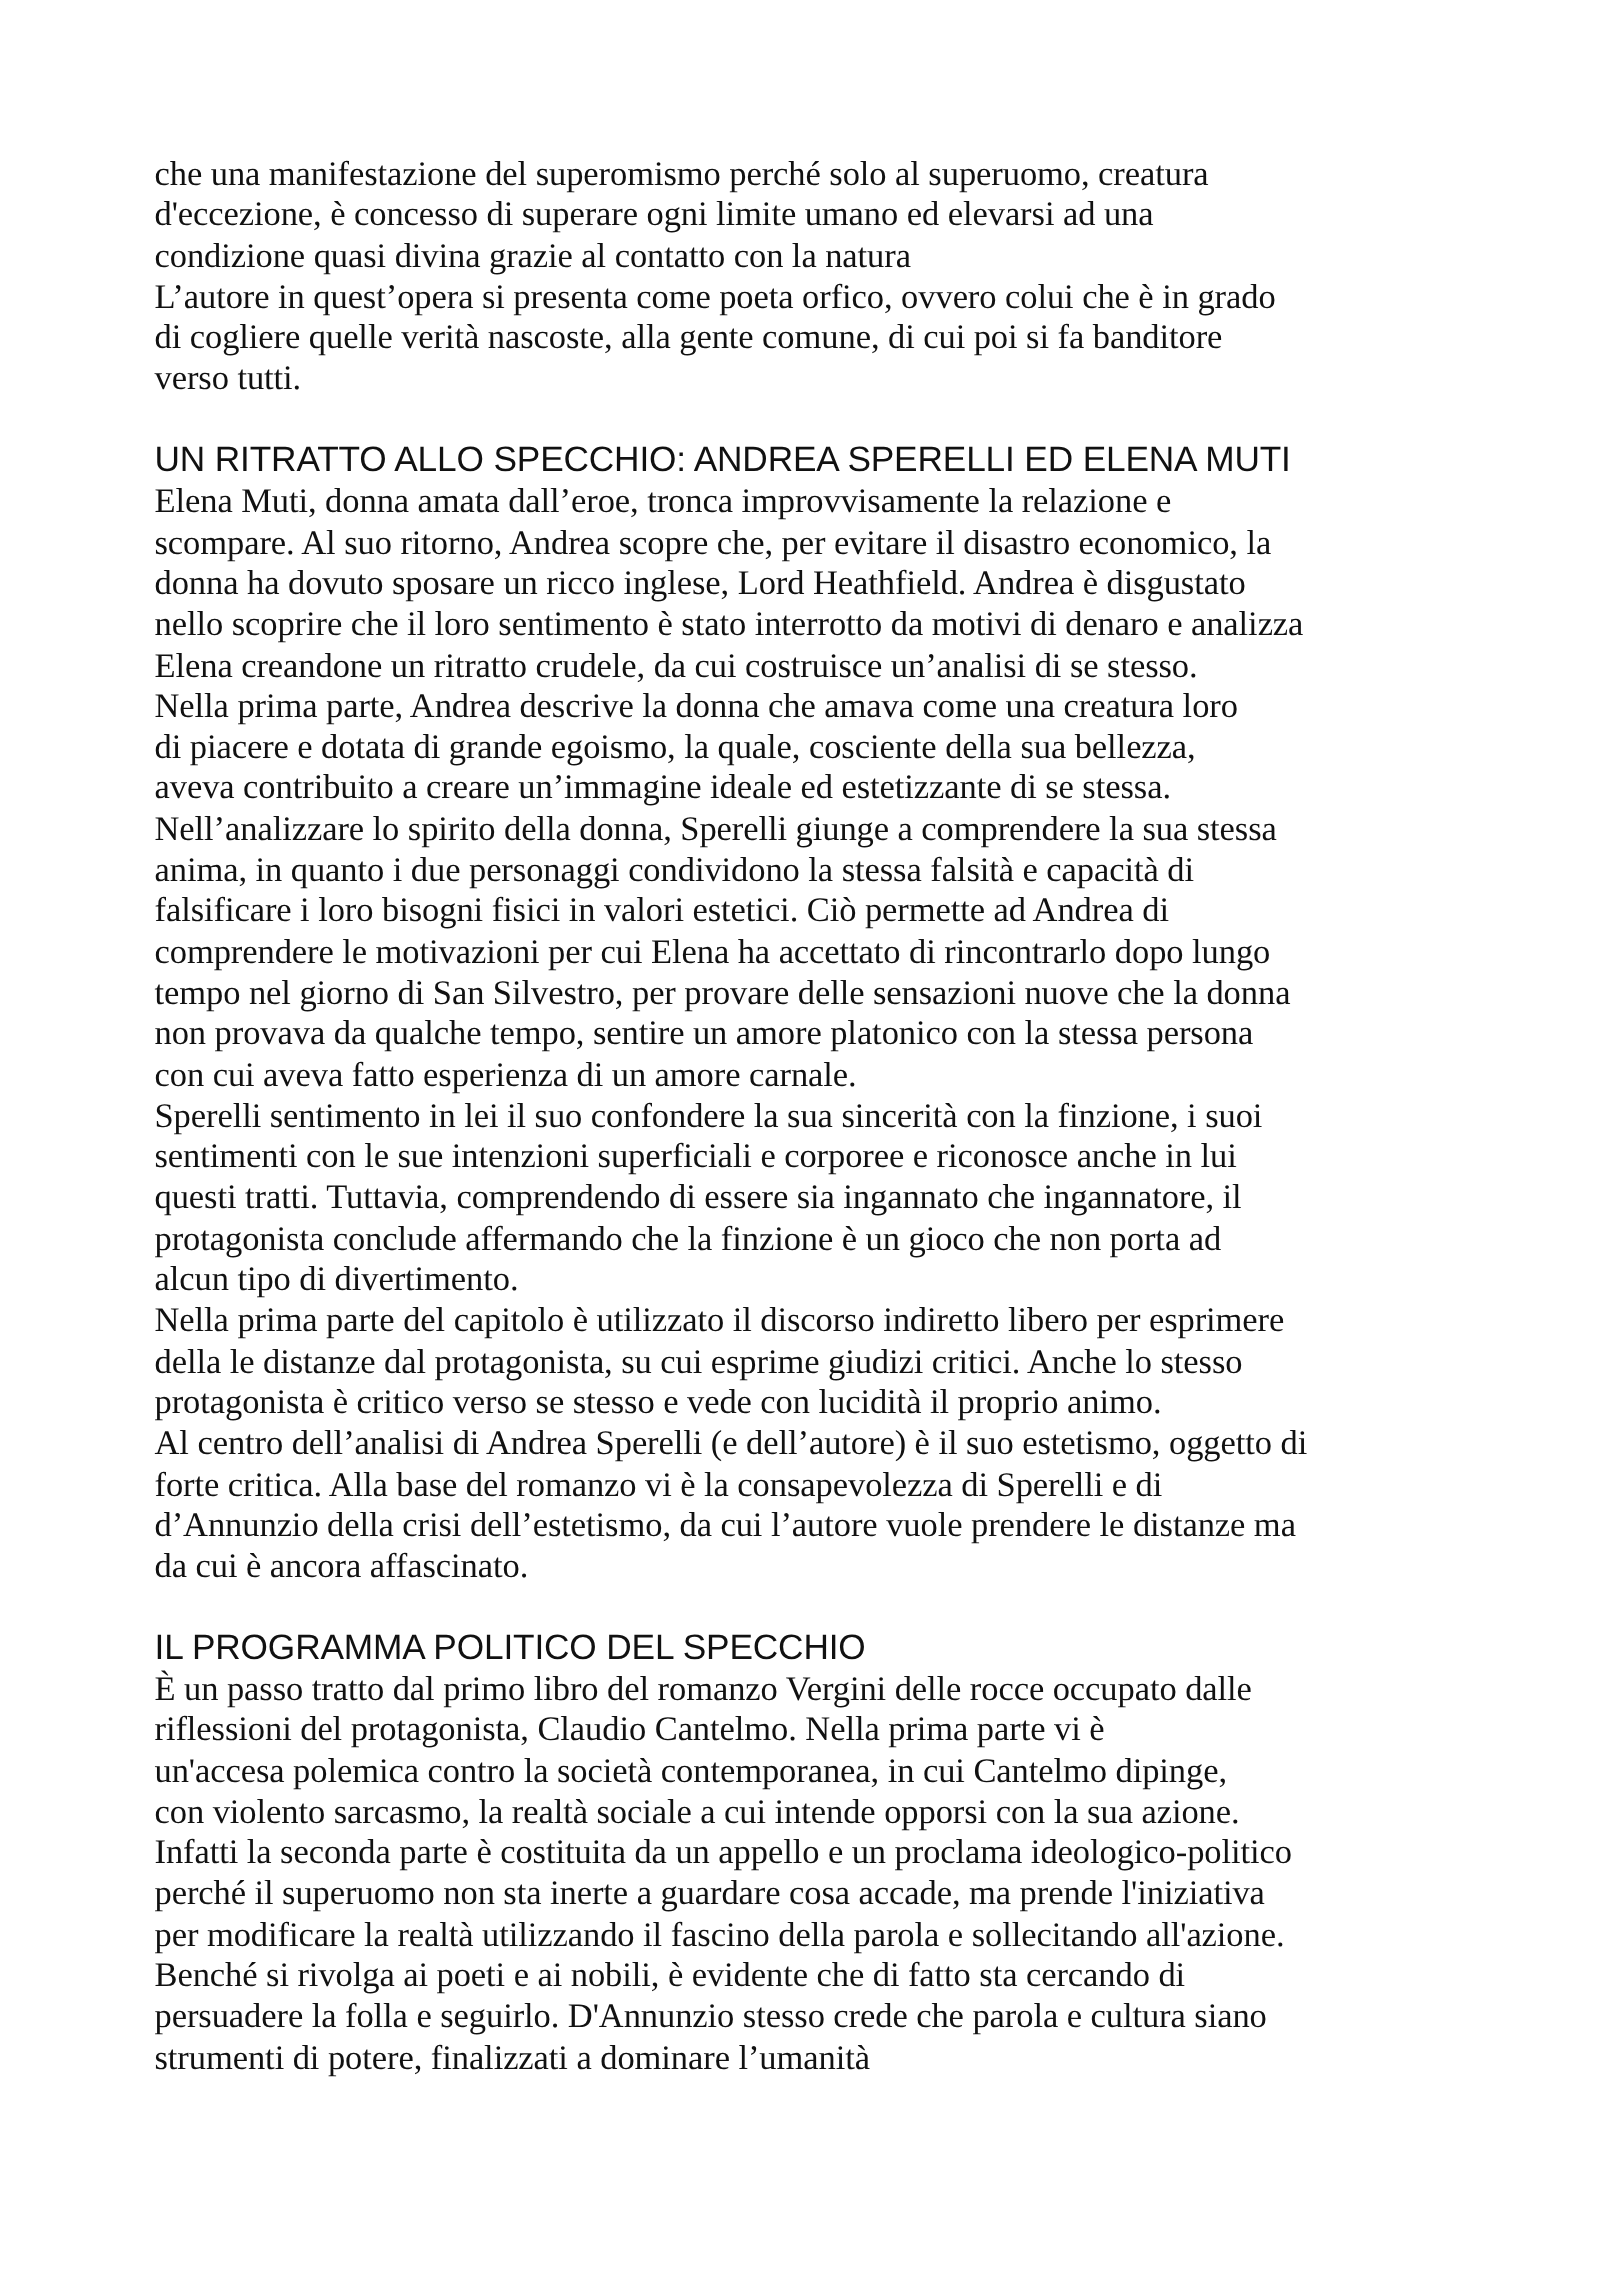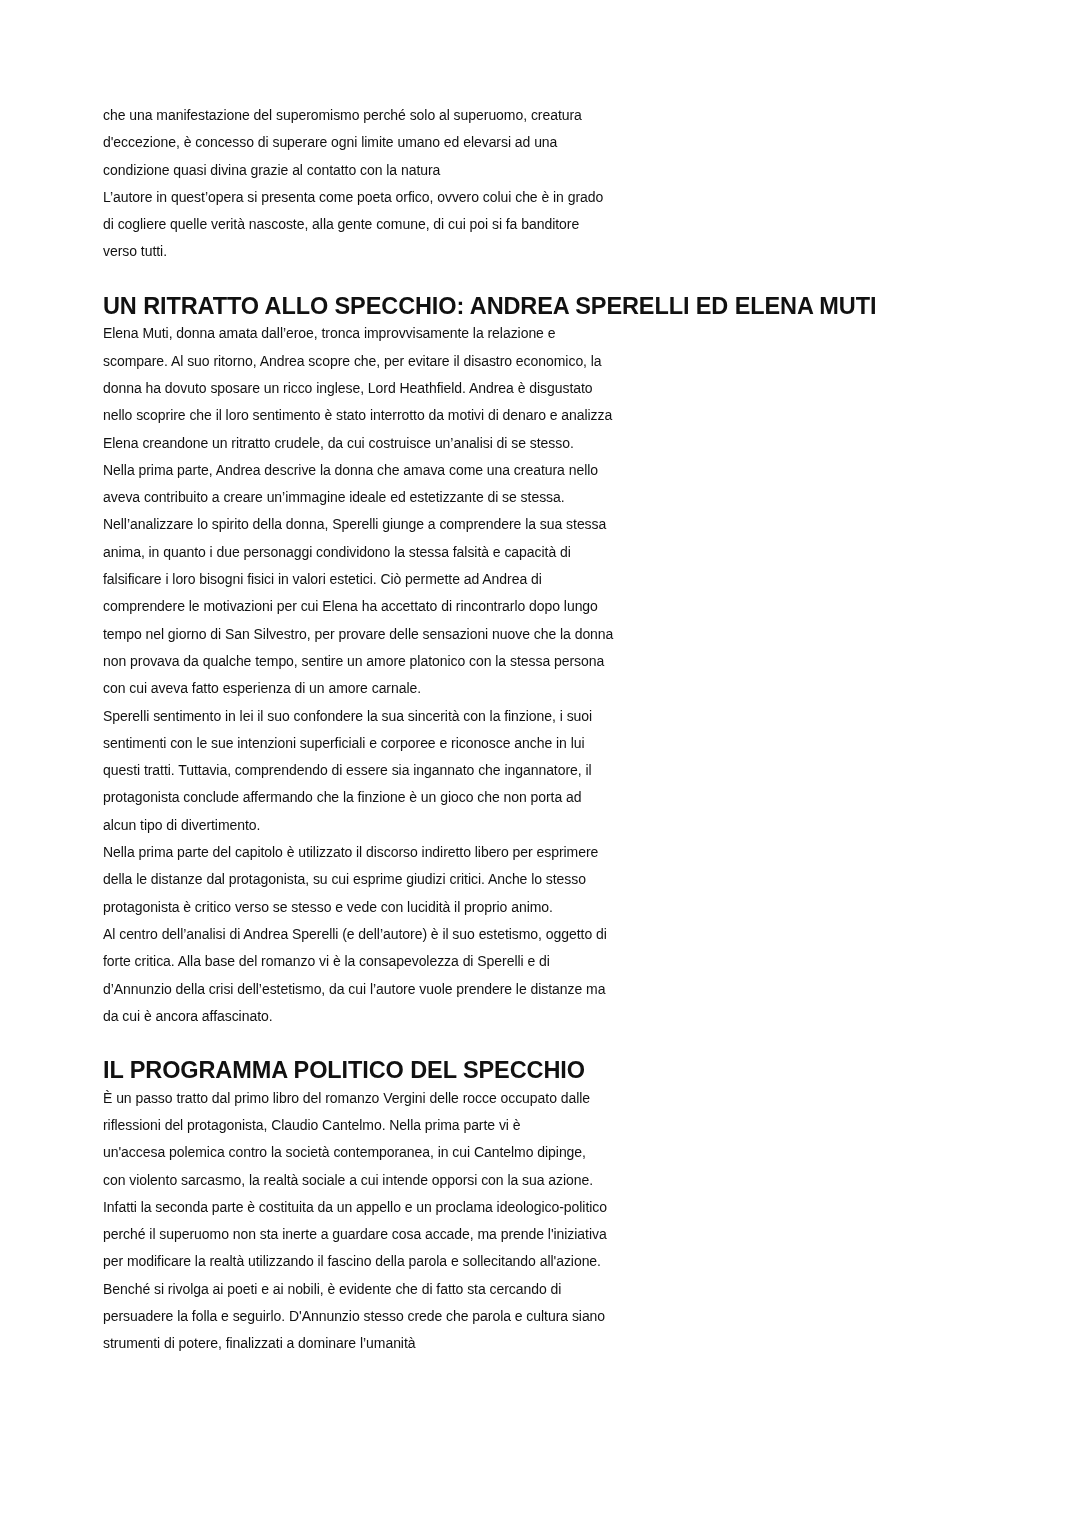--- a/index.html
+++ b/index.html
@@ -16,30 +16,31 @@
       color: #111111;
     }
     .page {
       position: absolute;
       left: 103px;
       top: 102px;
       width: 900px;
     }
     .line {
       display: block;
-      font-size: 14px;
+      font-size: 23px;
       line-height: 27.3px;
       height: 27.3px;
       white-space: nowrap;
       letter-spacing: -0.05px;
+      font-family: Liberation Serif, serif;
     }
     .heading {
       display: block;
       font-size: 23.5px;
-      font-weight: bold;
+      font-weight: normal;
       line-height: 27.3px;
       height: 27.3px;
       white-space: nowrap;
       letter-spacing: -0.1px;
     }
     .spacer {
       display: block;
       height: 27.3px;
     }
     .section { display: block; }
@@ -60,21 +61,22 @@
 
   <span class="spacer"></span>
 
   <div class="section">
     <span class="heading">UN RITRATTO ALLO SPECCHIO: ANDREA SPERELLI ED ELENA MUTI</span>
     <span class="line">Elena Muti, donna amata dall’eroe, tronca improvvisamente la relazione e</span>
     <span class="line">scompare. Al suo ritorno, Andrea scopre che, per evitare il disastro economico, la</span>
     <span class="line">donna ha dovuto sposare un ricco inglese, Lord Heathfield. Andrea è disgustato</span>
     <span class="line">nello scoprire che il loro sentimento è stato interrotto da motivi di denaro e analizza</span>
     <span class="line">Elena creandone un ritratto crudele, da cui costruisce un’analisi di se stesso.</span>
-    <span class="line">Nella prima parte, Andrea descrive la donna che amava come una creatura nello</span>
+    <span class="line">Nella prima parte, Andrea descrive la donna che amava come una creatura loro</span>
+    <span class="line">di piacere e dotata di grande egoismo, la quale, cosciente della sua bellezza,</span>
     <span class="line">aveva contribuito a creare un’immagine ideale ed estetizzante di se stessa.</span>
     <span class="line">Nell’analizzare lo spirito della donna, Sperelli giunge a comprendere la sua stessa</span>
     <span class="line">anima, in quanto i due personaggi condividono la stessa falsità e capacità di</span>
     <span class="line">falsificare i loro bisogni fisici in valori estetici. Ciò permette ad Andrea di</span>
     <span class="line">comprendere le motivazioni per cui Elena ha accettato di rincontrarlo dopo lungo</span>
     <span class="line">tempo nel giorno di San Silvestro, per provare delle sensazioni nuove che la donna</span>
     <span class="line">non provava da qualche tempo, sentire un amore platonico con la stessa persona</span>
     <span class="line">con cui aveva fatto esperienza di un amore carnale.</span>
     <span class="line">Sperelli sentimento in lei il suo confondere la sua sincerità con la finzione, i suoi</span>
     <span class="line">sentimenti con le sue intenzioni superficiali e corporee e riconosce anche in lui</span>

